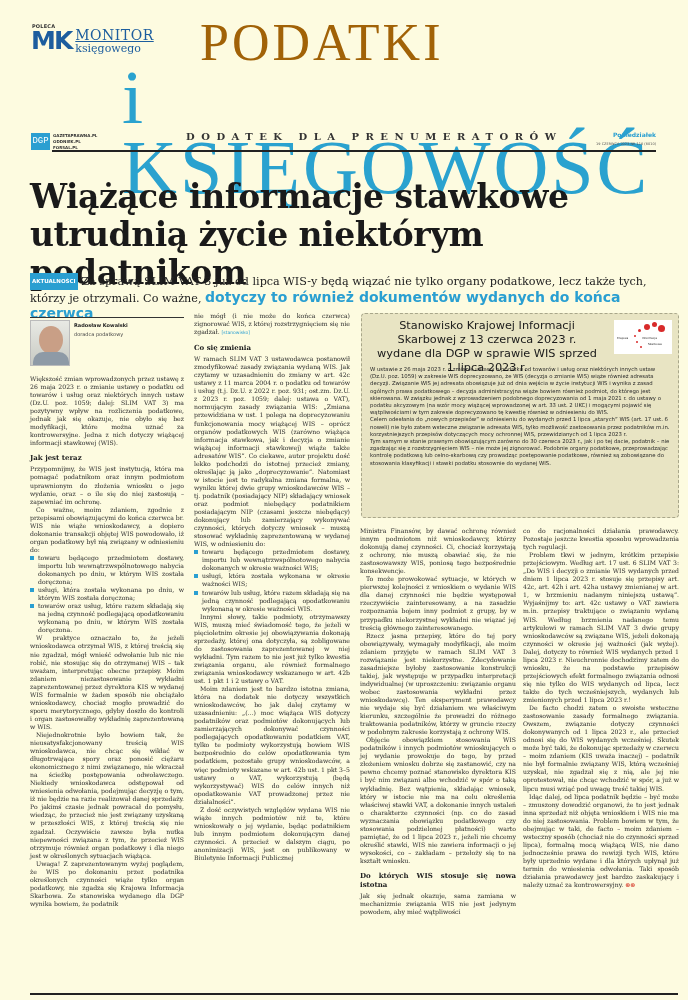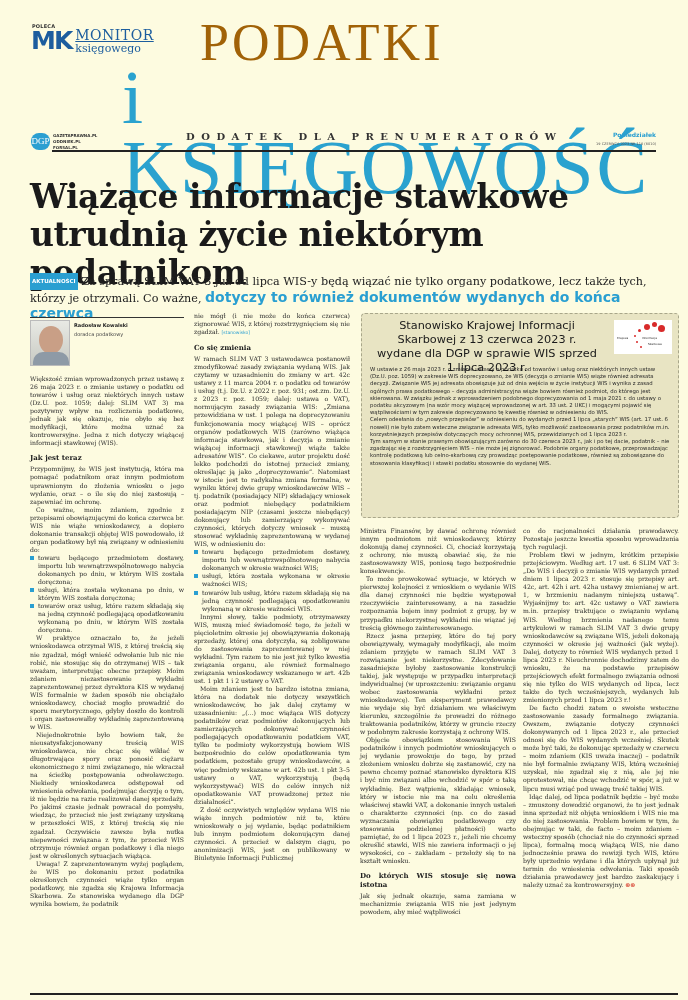--- a/index.html
+++ b/index.html
@@ -12,21 +12,21 @@
   .mk { position: absolute; left: 31px; top: 28px; display: flex; align-items: flex-start; }
   .mk-mark { font-family: "DejaVu Sans", sans-serif; font-weight: 900; font-size: 25px; color: #1c5d9e; letter-spacing: -2px; line-height: 25px; }
   .mk-text { margin-left: 4px; line-height: 1; }
   .mk-monitor { font-family: "DejaVu Serif", serif; font-size: 14px; color: #1c5d9e; display:block; letter-spacing: 0.5px; text-decoration: underline; }
   .mk-ksieg { font-family: "DejaVu Serif", serif; font-size: 11px; color: #1c5d9e; display:block; margin-top: 1px; }
 
   .title1 { position: absolute; left: 200px; top: 8px; font-family: "Liberation Serif", serif; font-size: 52px; color: #a16207; letter-spacing: 3px; line-height: 70px; }
   .title2 { position: absolute; left: 122px; top: 62px; font-family: "Liberation Serif", serif; font-size: 76px; color: #2aa2cf; letter-spacing: 3px; line-height: 70px; }
   .subtitle { position: absolute; left: 186px; top: 131px; font-family: "DejaVu Serif", serif; font-size: 10px; font-weight: bold; letter-spacing: 6.5px; color: #333; }
 
-  .dgp { position: absolute; left: 31px; top: 133px; width: 19px; height: 17px; background: #2b9fd1; color: #fff; font-family: Liberation Serif, serif; font-size: 9px; text-align: center; line-height: 17px; border-radius: 8px; }
+  .dgp { position: absolute; left: 31px; top: 133px; width: 19px; height: 17px; background: #2b9fd1; color: #fff; font-family: Liberation Mono, monospace; font-size: 9px; text-align: center; line-height: 17px; }
   .dgp-links { position: absolute; left: 53px; top: 133px; font-family: "DejaVu Sans", sans-serif; font-size: 4px; font-weight: bold; line-height: 6px; color: #333; }
   .mast-rule { position: absolute; left: 52px; right: 32px; top: 150px; height: 2px; background: #222; }
   .day { position: absolute; right: 32px; top: 131px; font-family: "DejaVu Sans", sans-serif; font-weight: bold; font-size: 6px; color: #2a9fd1; }
   .issue { position: absolute; right: 32px; top: 142px; font-family: "DejaVu Sans", sans-serif; font-size: 3.5px; color: #555; }
 
   
   .headline { position: absolute; left: 30px; top: 178px; width: 640px; font-family: "DejaVu Serif", serif; font-size: 33px; line-height: 38px; color: #1a1a1a; letter-spacing: -0.5px; }
   .lead { position: absolute; left: 30px; top: 273px; width: 640px; font-family: "DejaVu Serif", serif; font-size: 11.2px; line-height: 15px; color: #222; }
   .tag { display: inline-block; background: #2a9fd1; color: #fff; font-family: "DejaVu Sans", sans-serif; font-size: 5.5px; font-weight: bold; padding: 1px 2px; vertical-align: 2px; }
   .lead-hl { color: #2a9fd1; font-family: "DejaVu Sans", sans-serif; font-weight: bold; font-size: 14px; }

